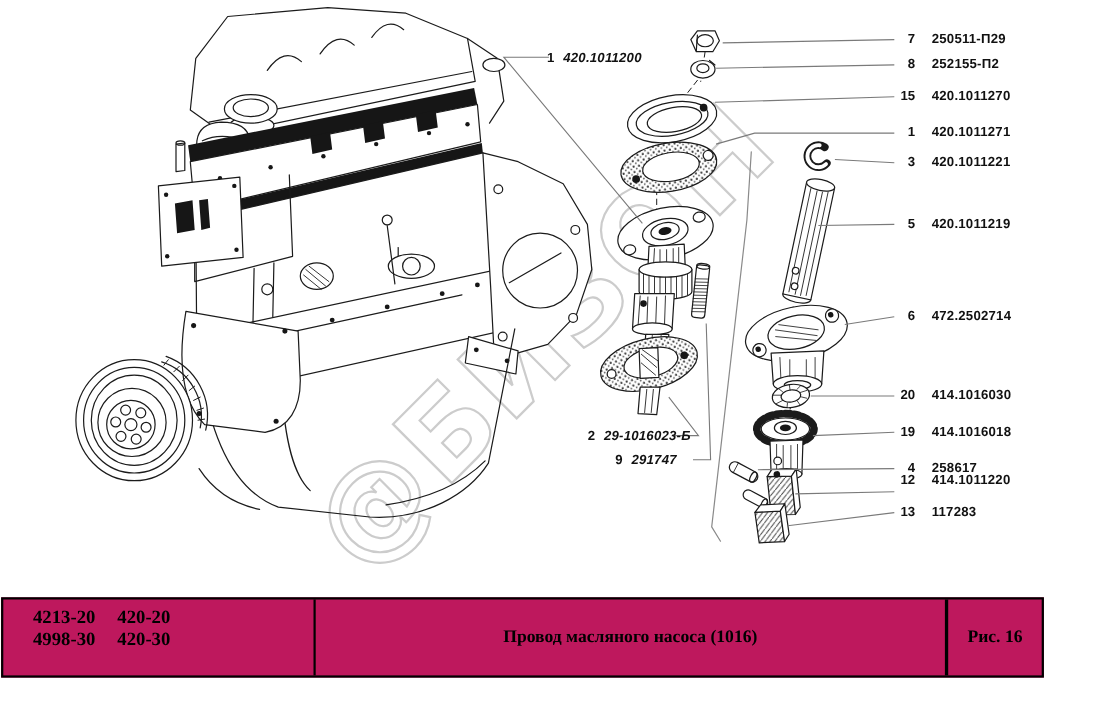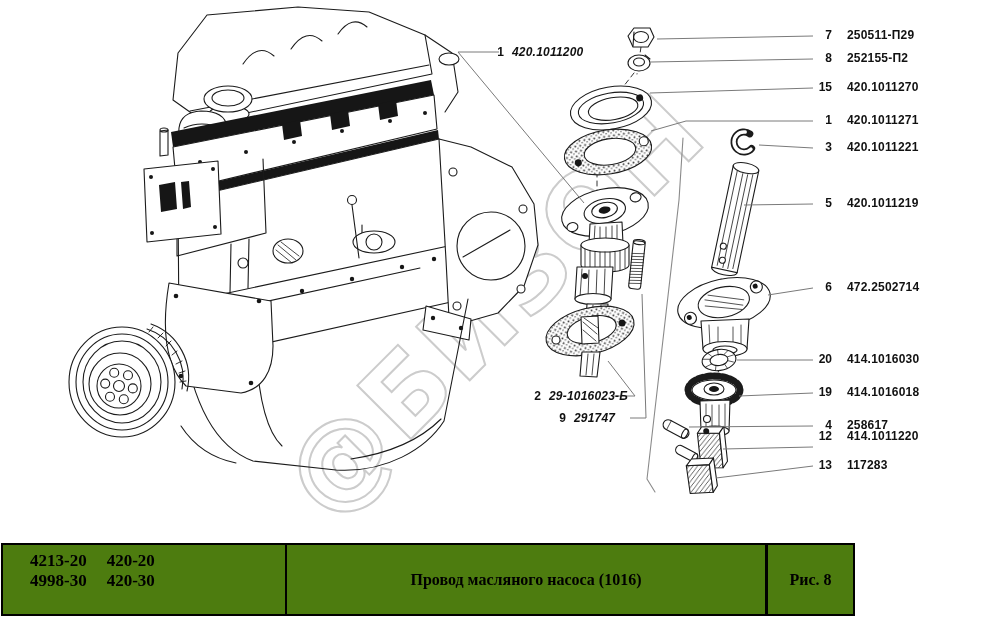--- a/index.html
+++ b/index.html
@@ -5,22 +5,22 @@
   html,body{margin:0;padding:0;background:#888;}
   .stage{position:relative;width:1003px;height:642px;background:#fff;overflow:hidden;
          font-family:"Liberation Sans",sans-serif;}
   .stage svg{position:absolute;left:0;top:0;}
   .callout{position:absolute;display:flex;align-items:baseline;
            font:bold 12px "Liberation Sans",sans-serif;color:#111;white-space:nowrap;}
   .callout .num{display:inline-block;min-width:17px;text-align:right;}
   .callout .code{margin-left:15px;letter-spacing:.2px;}
   .callout.cl-left .num{min-width:12px;}
   .callout.cl-left .code{margin-left:8px;font-style:italic;}
-  .tblock{position:absolute;left:1px;top:543px;width:854px;height:73px;box-sizing:border-box;
-          border:2px solid #000;display:flex;background:#4d7c0f;color:#000;
+  .tblock{position:absolute;left:1px;top:543px;width:948px;height:73px;box-sizing:border-box;
+          border:2px solid #000;display:flex;background:#be185d;color:#000;
           font-family:"Liberation Serif",serif;}
   .tb-models{width:284px;box-sizing:border-box;border-right:2px solid #000;
              padding:6px 0 0 27px;font-weight:bold;font-size:17px;line-height:1.2;}
   .tb-models .mrow{display:flex;gap:20px;}
   .tb-title{flex:1;box-sizing:border-box;border-right:3px solid #000;display:flex;
             align-items:center;justify-content:center;font-weight:bold;font-size:16px;text-align:right;}
   .tb-fig{width:85px;display:flex;align-items:center;justify-content:center;
           font-weight:bold;font-size:16px;}
 </style>
 </head>
@@ -379,16 +379,16 @@
     <div class="mrow">
       <span>4213-20</span>
       <span>420-20</span>
     </div>
     <div class="mrow">
       <span>4998-30</span>
       <span>420-30</span>
     </div>
   </div>
   <div class="tb-title">Провод масляного насоса (1016)</div>
-  <div class="tb-fig">Рис. 8</div>
+  <div class="tb-fig">Рис. 16</div>
 </div>
 
 </div>
 
 </body></html>

